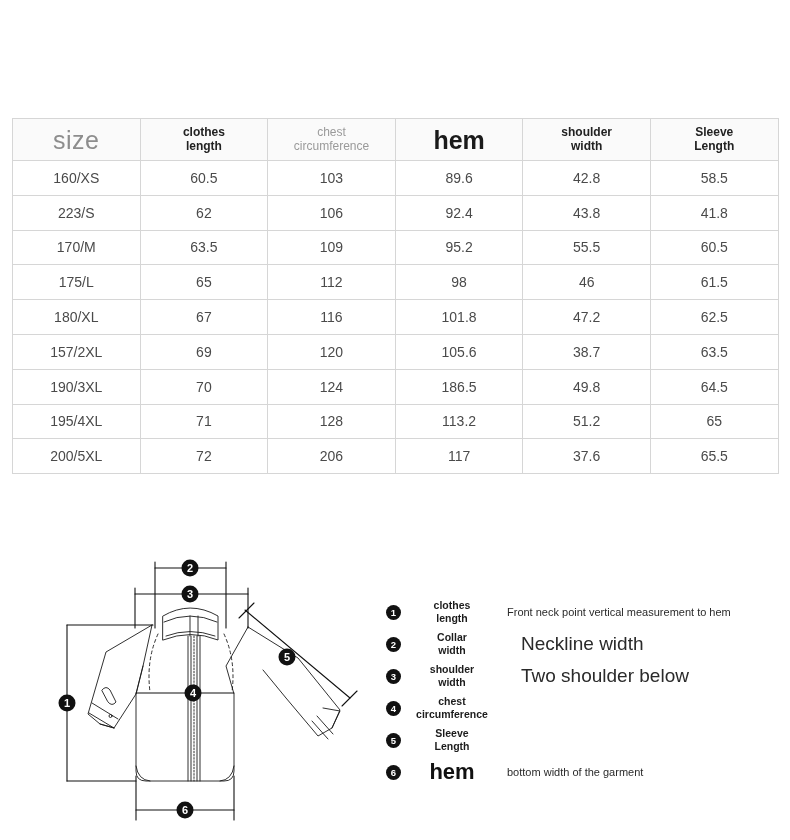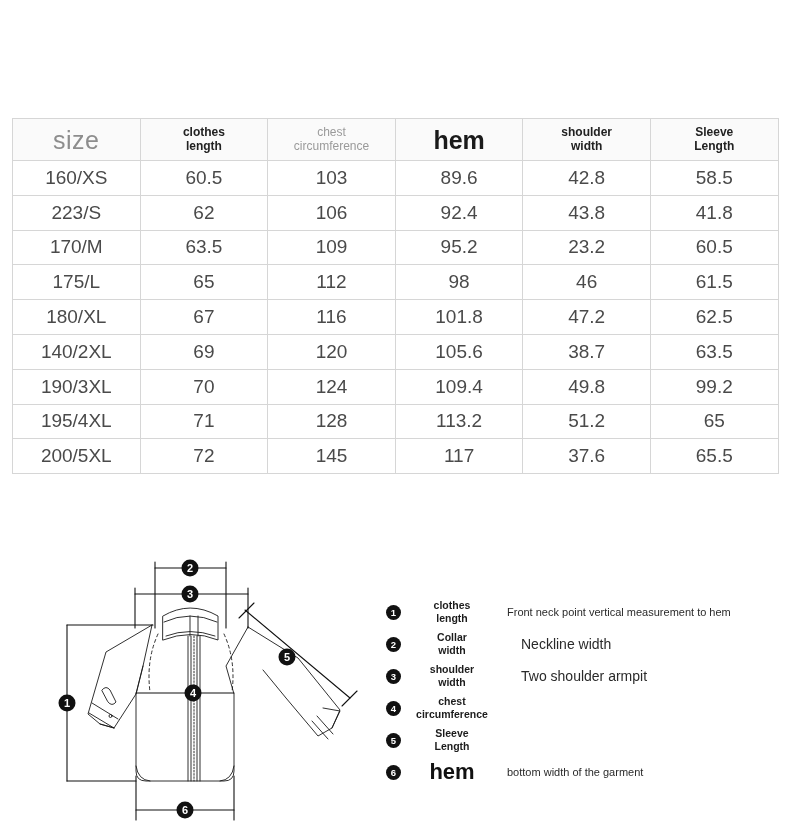--- a/index.html
+++ b/index.html
@@ -91,21 +91,21 @@
   .h-small-light {
     font-size: 12px;
     font-weight: 400;
     color: #9a9a9a;
     letter-spacing: 0px;
   }
 
   
   table.size-table tbody td {
     height: 34.8px;
-    font-size: 19px;
+    font-size: 14px;
     color: #4a4a4a;
     background: #ffffff;
     font-weight: 400;
   }
 
   
   #diagram {
     position: absolute;
     left: 40px;
     top: 548px;
@@ -152,21 +152,21 @@
     line-height: 1;
     color: #111111;
   }
   .leg-desc {
     flex: 1 1 auto;
     font-size: 11px;
     color: #2a2a2a;
     font-weight: 400;
     white-space: nowrap;
   }
-  .leg-desc.lg { font-size: 14px; }
+  .leg-desc.lg { font-size: 19px; }
   .leg-desc.pad { padding-left: 14px; }
   .leg-desc.pad2 { padding-left: 28px; }
 </style>
 </head>
 <body>
 
 <div id="page">
 
   <div id="size-table-wrap">
     <table class="size-table">
@@ -230,67 +230,67 @@
             <td>106</td>
             <td>92.4</td>
             <td>43.8</td>
             <td>41.8</td>
           </tr>
           <tr>
             <td>170/M</td>
             <td>63.5</td>
             <td>109</td>
             <td>95.2</td>
-            <td>23.2</td>
+            <td>55.5</td>
             <td>60.5</td>
           </tr>
           <tr>
             <td>175/L</td>
             <td>65</td>
             <td>112</td>
             <td>98</td>
             <td>46</td>
             <td>61.5</td>
           </tr>
           <tr>
             <td>180/XL</td>
             <td>67</td>
             <td>116</td>
             <td>101.8</td>
             <td>47.2</td>
             <td>62.5</td>
           </tr>
           <tr>
-            <td>140/2XL</td>
+            <td>157/2XL</td>
             <td>69</td>
             <td>120</td>
             <td>105.6</td>
             <td>38.7</td>
             <td>63.5</td>
           </tr>
           <tr>
             <td>190/3XL</td>
             <td>70</td>
             <td>124</td>
-            <td>109.4</td>
+            <td>186.5</td>
             <td>49.8</td>
-            <td>99.2</td>
+            <td>64.5</td>
           </tr>
           <tr>
             <td>195/4XL</td>
             <td>71</td>
             <td>128</td>
             <td>113.2</td>
             <td>51.2</td>
             <td>65</td>
           </tr>
           <tr>
             <td>200/5XL</td>
             <td>72</td>
-            <td>145</td>
+            <td>206</td>
             <td>117</td>
             <td>37.6</td>
             <td>65.5</td>
           </tr>
         </tbody>
     </table>
   </div>
 
   <div id="diagram">
     <svg width="350" height="285" viewBox="0 0 350 285">
@@ -403,21 +403,21 @@
       </div>
       <div class="leg-desc lg pad2">Neckline width</div>
     </div>
 
     <div class="legend-row">
       <div class="badge">3</div>
       <div class="leg-term">
         <span>shoulder</span><br>
         <span>width</span>
       </div>
-      <div class="leg-desc lg pad2">Two shoulder armpit</div>
+      <div class="leg-desc lg pad2">Two shoulder below</div>
     </div>
 
     <div class="legend-row">
       <div class="badge">4</div>
       <div class="leg-term">
         <span>chest</span><br>
         <span>circumference</span>
       </div>
     </div>
 

